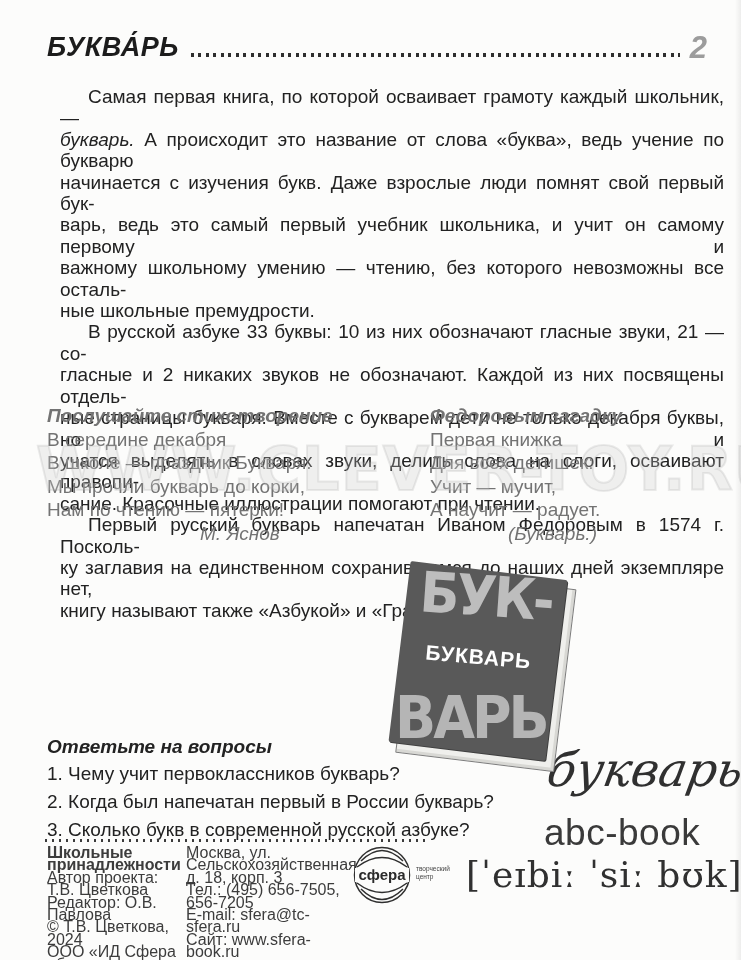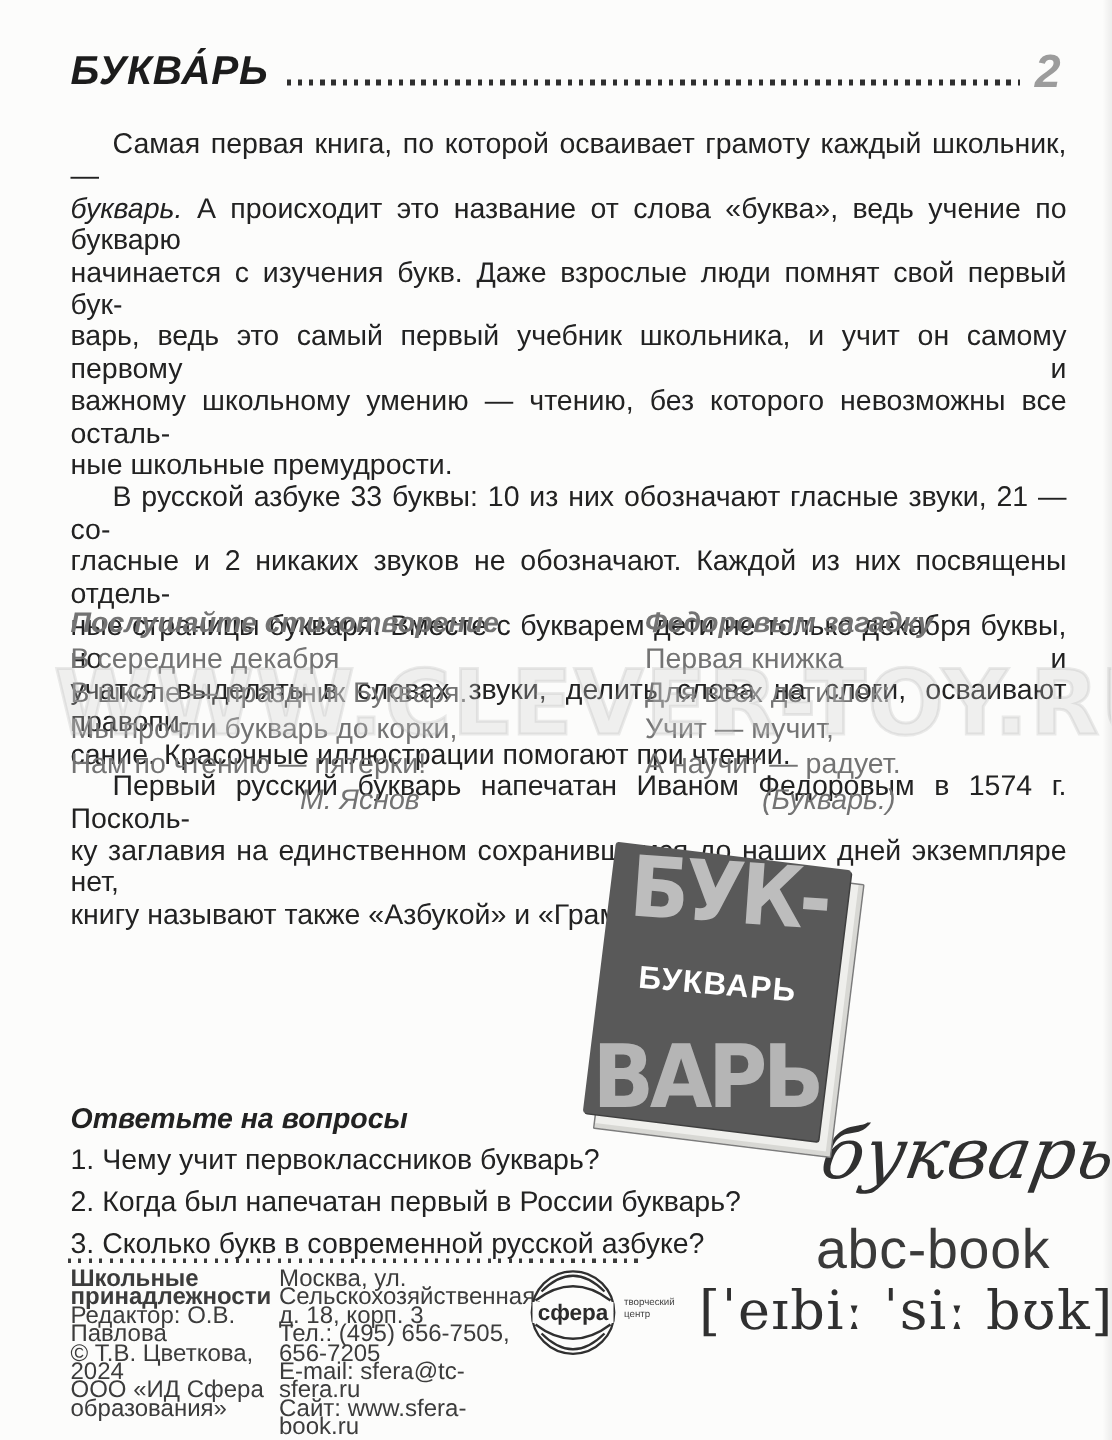--- a/index.html
+++ b/index.html
@@ -12,21 +12,21 @@
     background:linear-gradient(90deg,transparent,rgba(0,0,0,0.06));pointer-events:none;}
 
   
   .header{position:absolute;left:47px;top:34px;width:660px;display:flex;align-items:flex-end;}
   .title{font-size:27px;font-weight:bold;font-style:italic;letter-spacing:.5px;color:#1c1c1c;line-height:1;text-align:right;}
   .leader{flex:1;height:4px;margin:0 10px 4px 12px;
     background:repeating-linear-gradient(90deg,#2e2e2e 0 3px,transparent 3px 7.5px);}
   .pagenum{font-size:31px;font-weight:bold;font-style:italic;color:#9c9c9c;line-height:.8;}
 
   
-  .intro{position:absolute;left:47px;top:86px;width:664px;font-size:19px;line-height:21.4px;color:#222;}
+  .intro{position:absolute;left:60px;top:86px;width:664px;font-size:19px;line-height:21.4px;color:#222;}
   .line{text-align:justify;}
   .jl{text-align-last:justify;}
   .ind{text-indent:28px;}
 
   
   .poem,.riddle{position:absolute;top:404px;font-size:19px;line-height:23.5px;color:#737373;}
   .poem{left:47px;width:345px;}
   .riddle{left:430px;width:290px;}
   .sec-head{font-weight:bold;font-style:italic;}
   .poem-author{font-style:italic;padding-left:153px;}
@@ -134,20 +134,21 @@
     <div class="sec-head">Ответьте на вопросы</div>
     <div>1. Чему учит первоклассников букварь?</div>
     <div>2. Когда был напечатан первый в России букварь?</div>
     <div>3. Сколько букв в современной русской азбуке?</div>
   </div>
 
   <div class="sep"></div>
 
   <div class="fcol fcol1">
     <div class="b">Школьные принадлежности</div>
+    <div>Автор проекта: Т.В. Цветкова</div>
     <div>Редактор: О.В. Павлова</div>
     <div>© Т.В. Цветкова, 2024</div>
     <div>ООО «ИД Сфера образования»</div>
   </div>
 
   <div class="fcol fcol2">
     <div>Москва, ул. Сельскохозяйственная,</div>
     <div>д. 18, корп. 3</div>
     <div>Тел.: (495) 656-7505, 656-7205</div>
     <div>E-mail: sfera@tc-sfera.ru</div>

